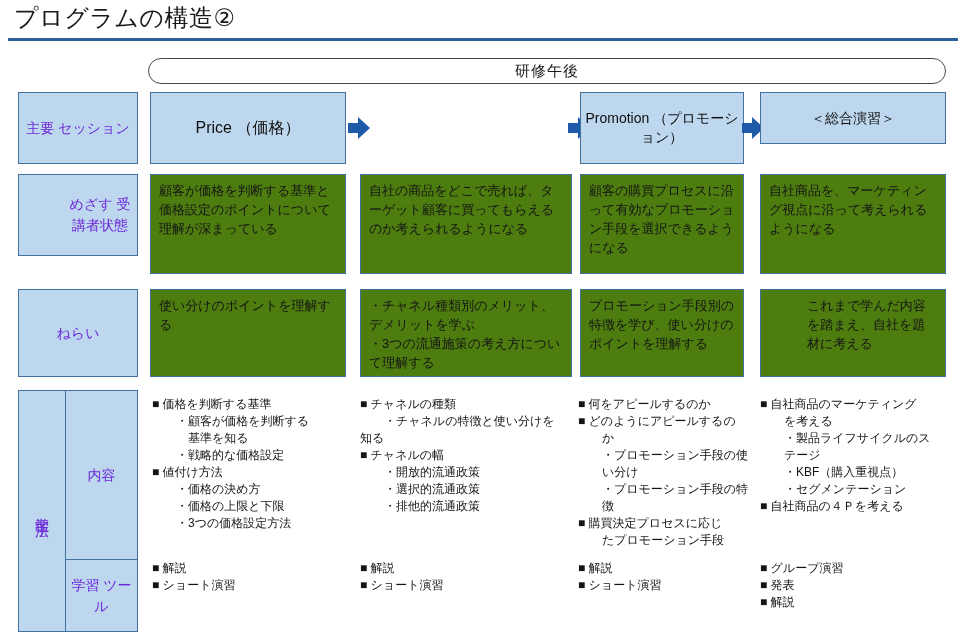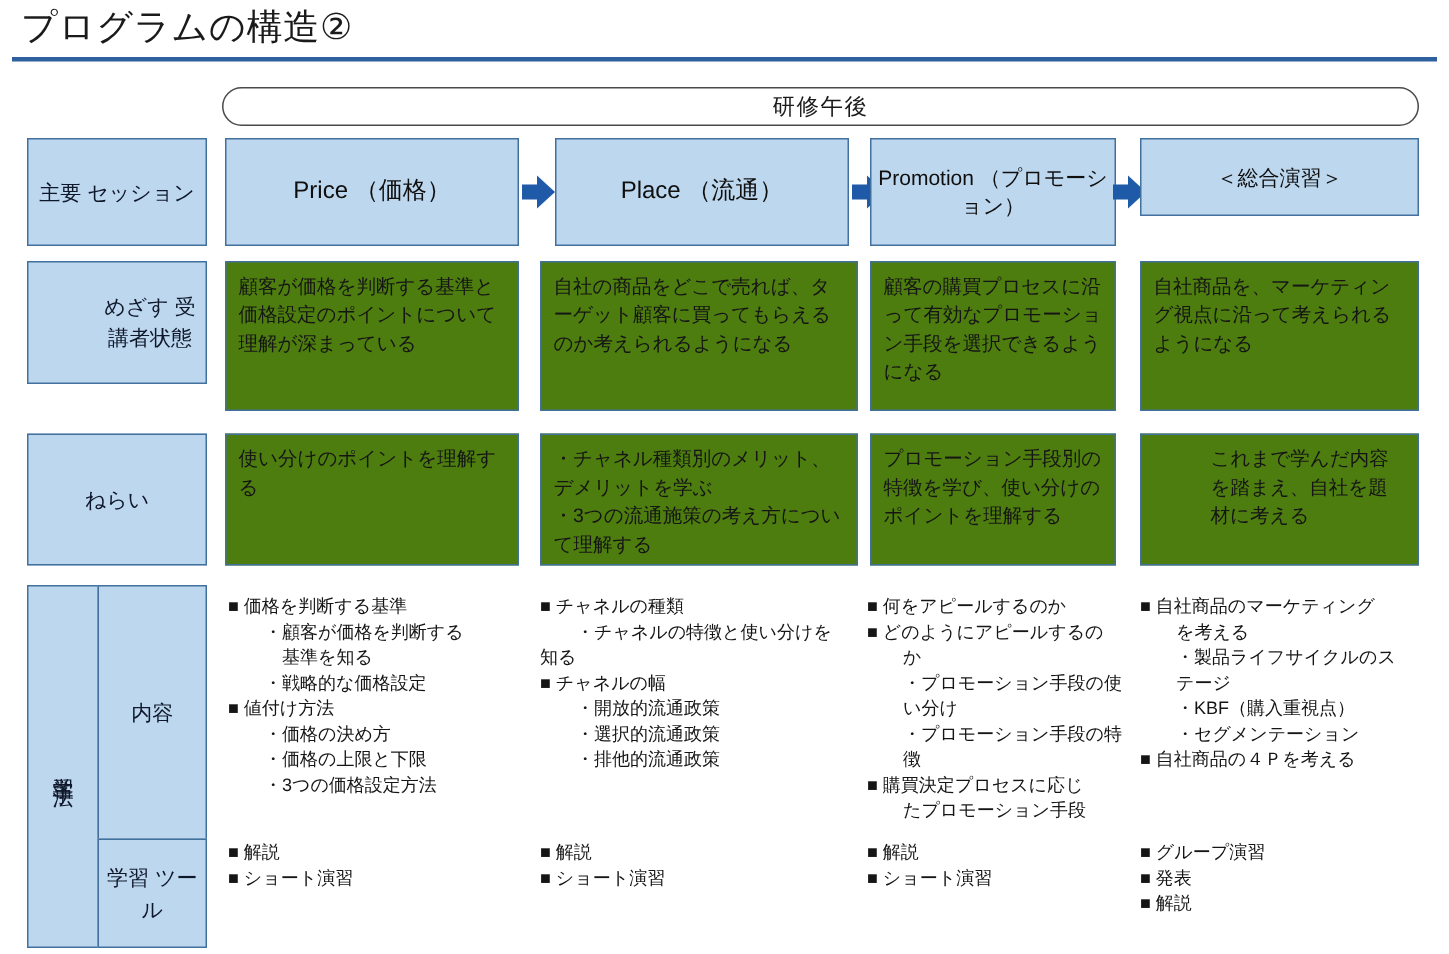--- a/index.html
+++ b/index.html
@@ -43,21 +43,21 @@
   .box{position:absolute;box-sizing:border-box;}
   .hdr{
     background:#bdd7ee;border:1px solid #41719c;
     display:flex;align-items:center;justify-content:center;
     text-align:center;font-size:16px;line-height:1.35;color:#0f0f0f;
   }
   .hdr.small{font-size:14px;}
   .lbl{
     background:#bdd7ee;border:1px solid #41719c;
     display:flex;align-items:center;justify-content:center;
-    text-align:center;font-size:14px;line-height:1.5;color:#0f172a;
+    text-align:center;font-size:14px;line-height:1.5;color:#6d28d9;
   }
   .txt{
     background:#4d7c0f;border:1px solid #41719c;
     font-size:13px;line-height:1.45;color:#151515;
     padding:7px 7px 4px 8px;
     white-space:pre-line;
     overflow:hidden;
   }
   .plain{
     font-size:12px;line-height:1.42;color:#151515;
@@ -104,22 +104,20 @@
   <div id="session-banner"></div>
   <div id="session-banner-label">研修午後</div>
 
   <div class="box lbl" style="left:18px;top:46px;width:120px;height:72px;">主要
 セッション</div>
 
   <div class="box hdr" style="left:150px;top:46px;width:196px;height:72px;">Price
 （価格）</div>
   <div class="arrow-right" style="left:348px;top:71px;"></div>
 
-  <div class="box hdr" style="left:370px;top:46px;width:196px;height:72px;">Place
-（流通）</div>
   <div class="arrow-right" style="left:568px;top:71px;"></div>
 
   <div class="box hdr small" style="left:580px;top:46px;width:164px;height:72px;">Promotion
 （プロモーション）</div>
   <div class="arrow-right" style="left:742px;top:71px;"></div>
 
   <div class="box hdr small" style="left:760px;top:46px;width:186px;height:52px;">＜総合演習＞</div>
 
   <div class="box lbl" style="left:18px;top:128px;width:120px;height:82px;padding-left:44px;">めざす
 受講者状態</div>

